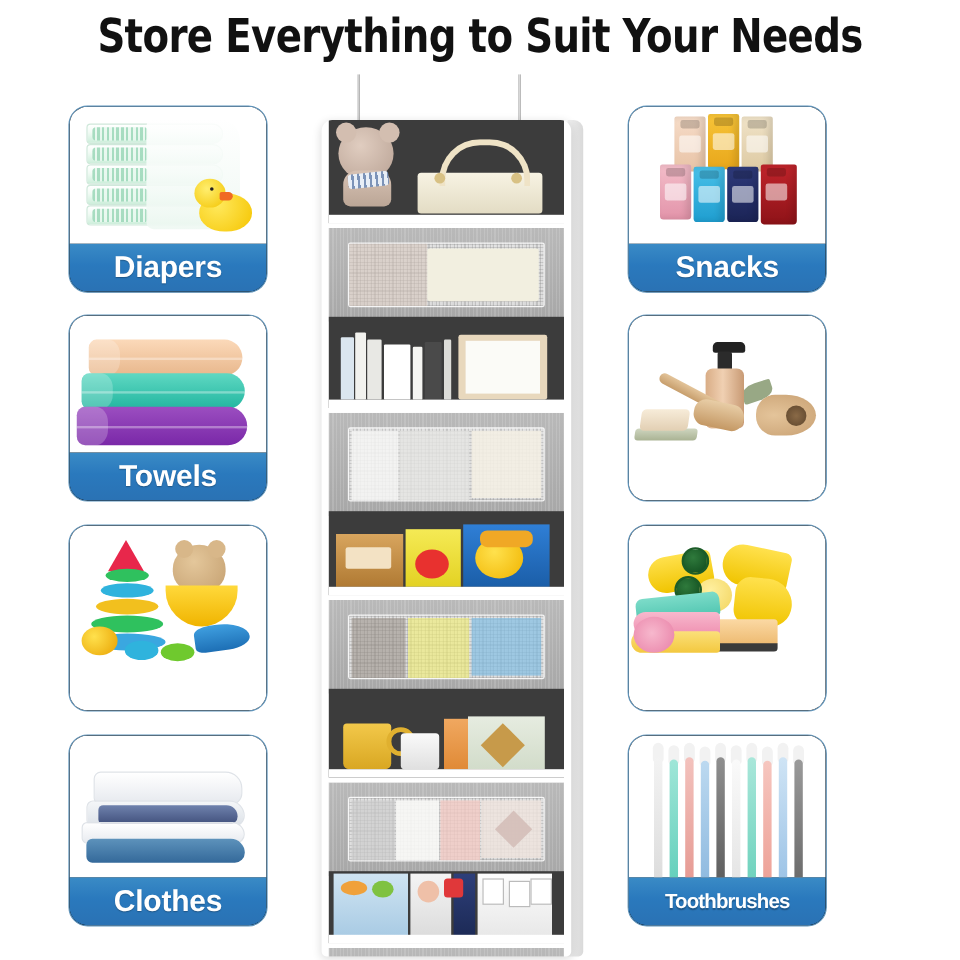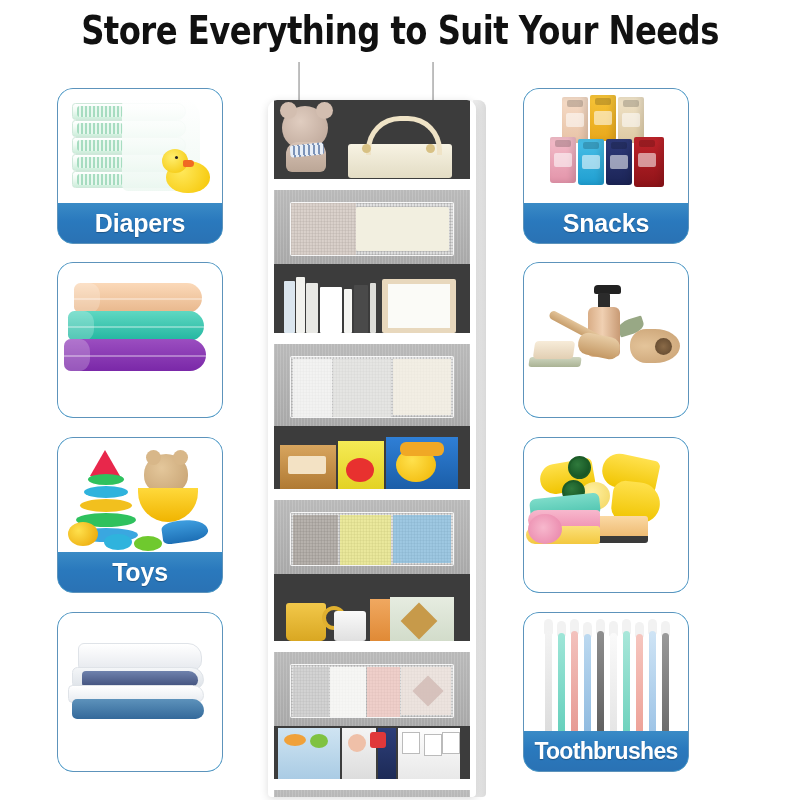--- a/index.html
+++ b/index.html
@@ -23,21 +23,21 @@
     transform:scaleX(0.92);
     white-space:nowrap;
   }
 
   
   .card{
     position:absolute;
     width:166px;
     border:1.6px solid #5d93bb;
     border-radius:16px;
-    background:#0ea5e9;
+    background:#000000;
     box-sizing:border-box;
     overflow:hidden;
     display:flex;flex-direction:column;
   }
   .card-photo{
     flex:1 1 auto;
     position:relative;
     background:#ffffff;
     overflow:hidden;
   }
@@ -50,21 +50,21 @@
   }
   .card-label span{
     color:#ffffff;
     font-weight:bold;
     font-size:25px;
     letter-spacing:-0.2px;
     text-shadow:0 1px 1px rgba(0,0,0,.28);
     white-space:nowrap;
     line-height:1;
   }
-  .card-label.tiny span{font-size:23px;letter-spacing:-0.7px;}
+  .card-label.tiny span{font-size:17px;letter-spacing:-0.7px;}
 
   .col-left{left:57px;}
   .col-right{left:523px;}
   .row1{top:88px;height:156px;}
   .row2{top:262px;height:156px;}
   .row3{top:437px;height:156px;}
   .row4{top:612px;height:160px;}
 
   
   .ph{position:absolute;}
@@ -283,52 +283,55 @@
   <div class="card-label">
     <span>Diapers</span>
   </div>
 </div>
 
 <div class="card col-left row2">
   <div class="card-photo">
     <div class="towel" style="top:20px;background:linear-gradient(180deg,#fbd9b9,#e8b78c);"></div>
     <div class="towel" style="top:48px;left:10px;width:136px;background:linear-gradient(180deg,#5fd8c2,#22b6a0);"></div>
     <div class="towel" style="top:76px;left:6px;width:142px;height:32px;background:linear-gradient(180deg,#9b4ec0,#7a28a8);"></div>
+  </div>
+  <div class="card-label">
+    <span>Towels</span>
   </div>
 </div>
 
 <div class="card col-left row3">
   <div class="card-photo">
     <div class="cone" style="left:32px;top:12px;border-bottom:26px solid #e8274b;"></div>
     <div class="ring" style="left:30px;top:36px;width:36px;height:11px;background:#2fc15e;"></div>
     <div class="ring" style="left:26px;top:48px;width:44px;height:12px;background:#2fb3dd;"></div>
     <div class="ring" style="left:22px;top:61px;width:52px;height:13px;background:#f2c01e;"></div>
     <div class="ring" style="left:18px;top:75px;width:60px;height:14px;background:#2fc15e;"></div>
     <div class="ring" style="left:16px;top:90px;width:64px;height:14px;background:#3aa7e0;"></div>
     <div class="ph" style="left:86px;top:16px;width:44px;height:40px;background:radial-gradient(circle at 40% 35%,#e4c79b,#c49f6f);border-radius:50% 50% 45% 45%;"></div>
     <div class="ph rr" style="left:88px;top:12px;width:15px;height:15px;background:#d8b789;"></div>
     <div class="ph rr" style="left:115px;top:12px;width:15px;height:15px;background:#d8b789;"></div>
     <div class="ph" style="left:80px;top:50px;width:60px;height:34px;background:linear-gradient(180deg,#ffd93b,#f0b400);border-radius:0 0 30px 30px;"></div>
     <div class="ph" style="left:104px;top:82px;width:46px;height:22px;background:linear-gradient(180deg,#3f9fe0,#1d6fb5);border-radius:30% 60% 40% 20%;transform:rotate(-8deg);"></div>
     <div class="ph rr" style="left:10px;top:84px;width:30px;height:24px;background:radial-gradient(circle at 35% 35%,#ffe14d,#e8a100);"></div>
     <div class="ph" style="left:46px;top:96px;width:28px;height:16px;background:#2fb3dd;border-radius:50%;"></div>
     <div class="ph" style="left:76px;top:98px;width:28px;height:15px;background:#6fc92e;border-radius:50%;"></div>
   </div>
-  <div class="card-label">
-    <span>Toys</span>
-  </div>
 </div>
 
 <div class="card col-left row4">
   <div class="card-photo">
     <div class="cloth" style="left:20px;top:30px;width:122px;height:26px;background:linear-gradient(180deg,#ffffff,#e6e9ee);border:1px solid #dfe3e8;"></div>
     <div class="cloth" style="left:14px;top:54px;width:130px;height:20px;background:linear-gradient(180deg,#f4f6f8,#dde2e8);border:1px solid #dfe3e8;"></div>
     <div class="cloth" style="left:24px;top:58px;width:116px;height:16px;background:linear-gradient(180deg,#6f82ad,#41507c);"></div>
     <div class="cloth" style="left:10px;top:72px;width:134px;height:16px;background:linear-gradient(180deg,#ffffff,#e8ebf0);border:1px solid #dfe3e8;"></div>
     <div class="cloth" style="left:14px;top:86px;width:132px;height:20px;background:linear-gradient(180deg,#5d92bb,#34699a);"></div>
+  </div>
+  <div class="card-label">
+    <span>Clothes</span>
   </div>
 </div>
 
 <div class="card col-right row1">
   <div class="card-photo">
     <div class="bag" style="left:38px;top:8px;background:linear-gradient(180deg,#f6dcc8,#e8c3a6);"></div>
     <div class="bag" style="left:66px;top:6px;background:linear-gradient(180deg,#f7c438,#e8a71b);"></div>
     <div class="bag" style="left:94px;top:8px;background:linear-gradient(180deg,#f0e3c8,#ddc9a2);"></div>
     <div class="bag" style="left:26px;top:48px;background:linear-gradient(180deg,#f3bdc9,#e394aa);"></div>
     <div class="bag" style="left:54px;top:50px;background:linear-gradient(180deg,#49c0e8,#1f9ed0);"></div>

